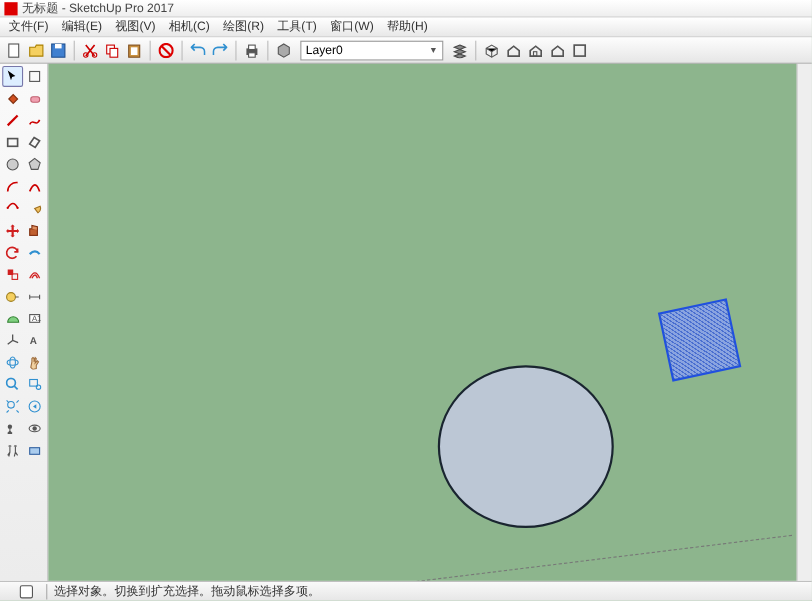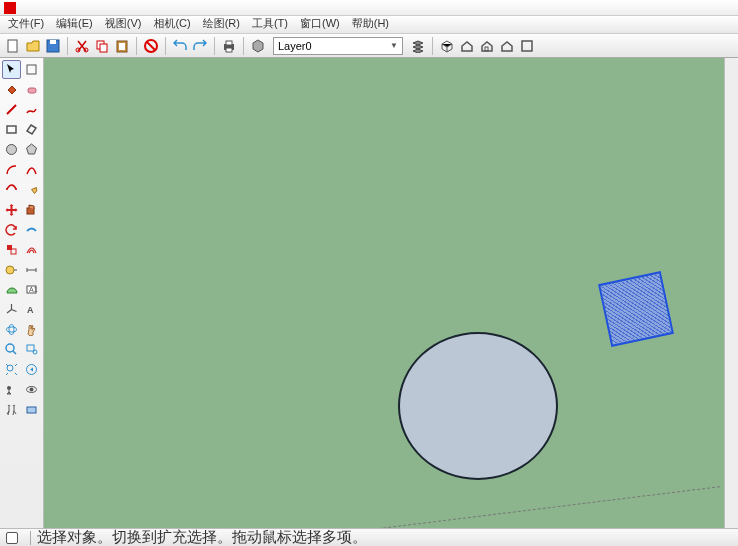--- a/index.html
+++ b/index.html
@@ -14,33 +14,34 @@
 .tool-icon{width:18px;height:18px;display:flex;align-items:center;justify-content:center;border:1px solid transparent;border-radius:2px;cursor:pointer;}
 .layer-select{height:18px;width:130px;border:1px solid #999;background:#fff;font-size:11px;padding:0 4px;display:flex;align-items:center;justify-content:space-between;margin:0 4px;gap:40px;}
 .layer-select .arrow{font-size:8px;color:#555;}
 .main-area{display:flex;height:calc(100% - 76px);}
 .left-toolbar{width:44px;background:linear-gradient(#fafafa,#ececec);border-right:1px solid #bbb;display:flex;flex-direction:column;padding:2px;gap:1px;overflow:hidden;}
 .tool-row{display:flex;gap:1px;}
 .tool-btn{width:19px;height:19px;display:flex;align-items:center;justify-content:center;border:1px solid transparent;border-radius:2px;cursor:pointer;background:transparent;}
 .tool-btn.active{border-color:#77a;background:#ddeeff;}
 .viewport{flex:1;position:relative;background:#8db58d;overflow:hidden;}
 .scroll-v{width:14px;background:#eee;border-left:1px solid #bbb;}
-.statusbar{height:18px;background:linear-gradient(#fafafa,#e6e6e6);border-top:1px solid #bbb;display:flex;align-items:center;padding:0 6px;font-size:15px;color:#333;}
+.statusbar{height:18px;background:linear-gradient(#fafafa,#e6e6e6);border-top:1px solid #bbb;display:flex;align-items:center;padding:0 18px;font-size:11px;color:#333;}
 .statusbar .cursor-icon{width:12px;height:12px;margin-right:6px;border:1px solid #555;border-radius:2px;background:#fff;}
 .statusbar .vsep{width:1px;height:14px;background:#aaa;margin:0 6px;}
 .circle-obj{position:absolute;left:354px;top:274px;width:160px;height:148px;background:#bcc7d5;border:2px solid #1a2530;border-radius:50%;}
 .square-obj{position:absolute;left:560px;top:219px;width:64px;height:64px;background:repeating-linear-gradient(45deg,#4a6fd0 0,#4a6fd0 1px,#8aa4e0 1px,#8aa4e0 3px);border:2px solid #2050e0;transform:rotate(-12deg);}
 .dashed-line{position:absolute;left:140px;top:494px;width:540px;height:1px;border-top:1px dashed #777;transform:rotate(-7deg);transform-origin:left center;}
 svg{display:block;}
 </style>
 </head>
 <body>
 
 <div class="titlebar">
   <div class="app-icon"></div>
+  <div class="title">无标题 - SketchUp Pro 2017</div>
 </div>
 
 <div class="menubar">
   <span>文件(F)</span>
   <span>编辑(E)</span>
   <span>视图(V)</span>
   <span>相机(C)</span>
   <span>绘图(R)</span>
   <span>工具(T)</span>
   <span>窗口(W)</span>

